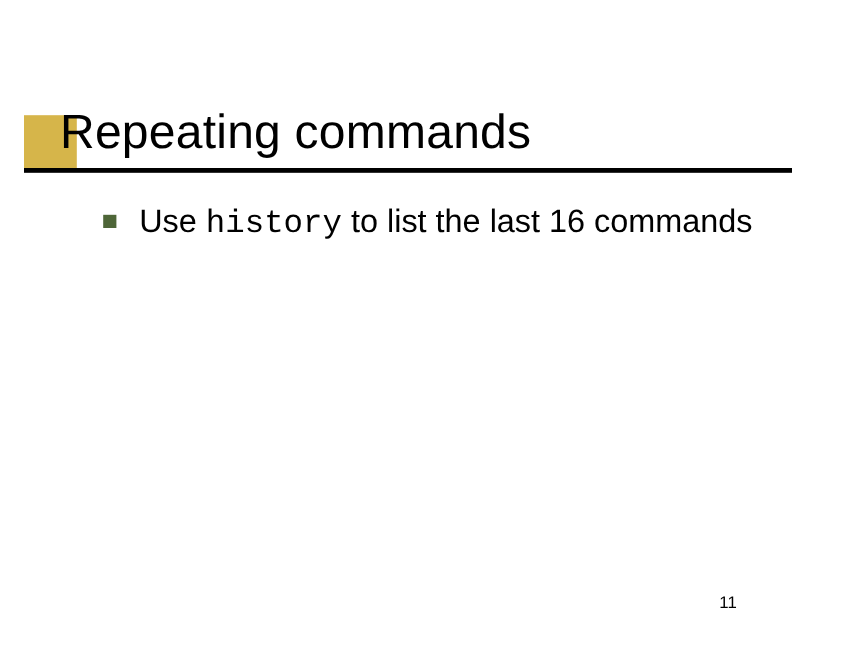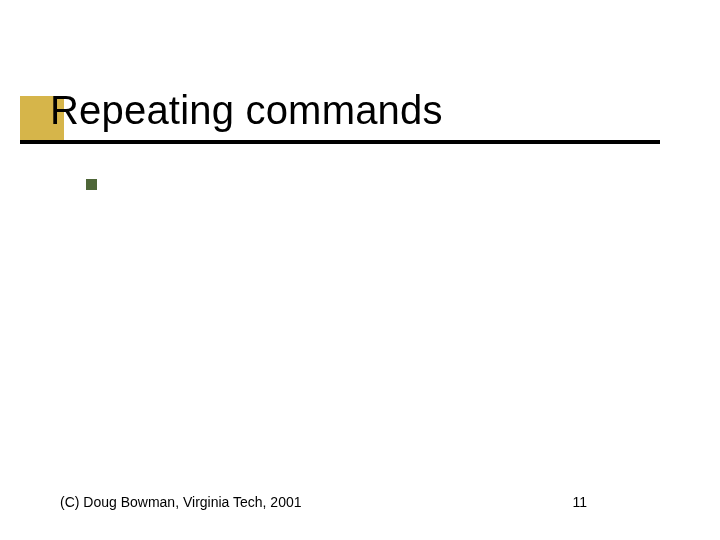--- a/index.html
+++ b/index.html
@@ -78,38 +78,42 @@
   }
   .footer-left {
     position: absolute;
     left: 60px;
     bottom: 30px;
     font-size: 14px;
     color: #000;
   }
   .footer-right {
     position: absolute;
-    right: 53px;
+    right: 26px;
     bottom: 30px;
     font-size: 14px;
     color: #000;
   }
 </style>
 </head>
 <body>
 <div class="slide">
 
   <div class="title-wrap">
     <div class="gold-block"></div>
     <h1 class="title">Repeating commands</h1>
     <div class="underline"></div>
   </div>
 
   <div class="body">
     <div class="item">
       <span class="bullet"></span>
+      <span>
+        <span>Use </span>
+        <span class="mono">history</span>
+        <span> to list the last 16 commands</span>
+      </span>
     </div>
   </div>
 
-  <div class="footer-left">(C) Doug Bowman, Virginia Tech, 2001</div>
   <div class="footer-right">11</div>
 
 </div>
 
 </body></html>

